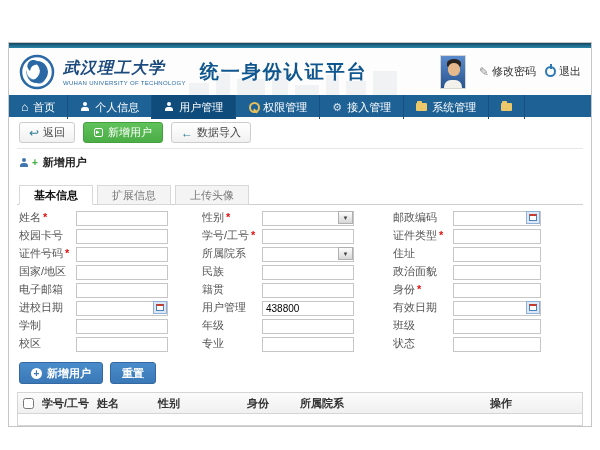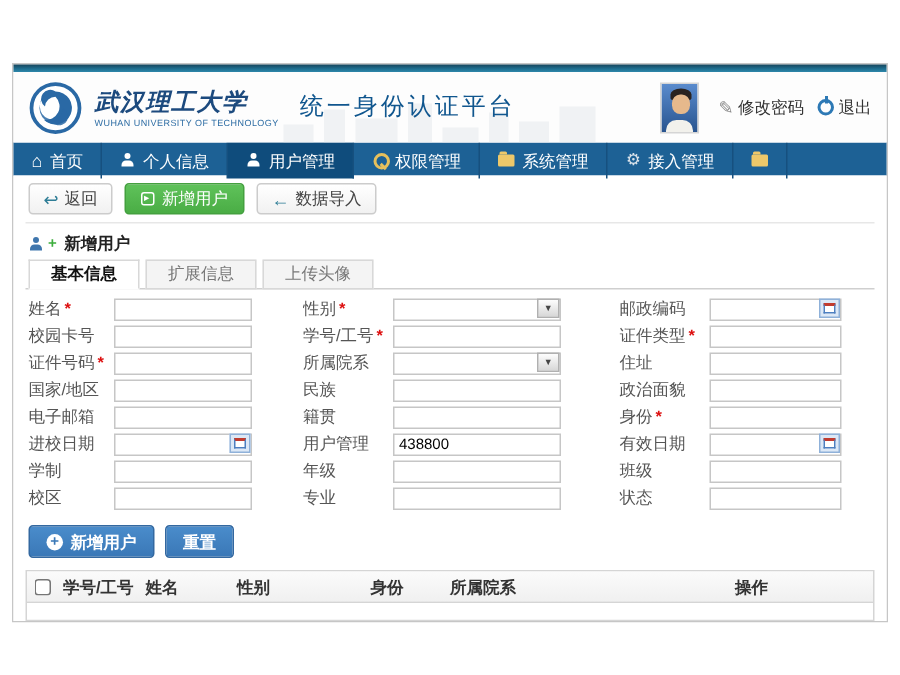--- a/index.html
+++ b/index.html
@@ -11,21 +11,21 @@
   .app{width:584px;margin:42px auto 0;border:1px solid #c6c6c6;background:#fff}
   .top-strip{height:5px;background:linear-gradient(180deg,#16455c 0%,#1e6d8e 55%,#2d87aa 100%)}
   
   .hdr{height:47px;background:#fdfdfd;position:relative;display:flex;align-items:center;padding:0 10px;overflow:hidden}
   .skyline{position:absolute;left:180px;right:100px;bottom:0;height:30px;display:flex;align-items:flex-end;gap:7px;opacity:.55;z-index:0}
   .skyline div{background:#e6eaed}
   .logo{width:36px;height:36px;flex:0 0 36px;z-index:1}
   .uni{margin-left:8px;z-index:1}
   .uni-cn{font-family:"DejaVu Serif",serif;font-weight:bold;font-style:italic;font-size:16px;color:#1c4a7e;letter-spacing:1px;white-space:nowrap}
   .uni-en{font-size:6px;color:#2e6da4;letter-spacing:.3px;margin-top:1px}
-  .platform{font-size:16px;font-weight:normal;color:var(--title-blue);margin-left:14px;letter-spacing:2px;z-index:1;white-space:nowrap}
+  .platform{font-size:19px;font-weight:bold;color:var(--title-blue);margin-left:14px;letter-spacing:2px;z-index:1;white-space:nowrap}
   .hdr-right{margin-left:auto;display:flex;align-items:center;gap:9px;z-index:2}
   .avatar{width:26px;height:34px;position:relative;background:linear-gradient(#5a8bcd,#28548f);border:1px solid #d5d5d5;overflow:hidden;margin-right:4px}
   .av-hair{position:absolute;top:3px;left:6px;width:14px;height:8px;background:#2a2320;border-radius:50% 50% 20% 20%}
   .av-face{position:absolute;top:7px;left:7px;width:12px;height:13px;background:#e6b98c;border-radius:45%}
   .av-shirt{position:absolute;bottom:0;left:3px;right:3px;height:8px;background:#f2f1ec;border-radius:7px 7px 0 0}
   .hdr-link{display:flex;align-items:center;gap:3px;color:#333;cursor:pointer;text-decoration:none}
   .pencil{color:#8a8a8a;font-size:12px}
   .power-icon{width:11px;height:11px;border:2px solid #2d79b5;border-radius:50%;position:relative;display:inline-block}
   .power-icon::after{content:'';position:absolute;top:-4px;left:2.5px;width:2px;height:5px;background:#2d79b5}
   
@@ -48,31 +48,31 @@
   .content{padding:0 8px 0 8px;background:#fff}
   .toolbar{display:flex;gap:8px;padding:5px 2px;border-bottom:1px solid #e7e7e7}
   .btn-light{display:inline-flex;align-items:center;gap:4px;background:linear-gradient(#fff,#f1f1f1);border:1px solid #ccc;border-radius:3px;height:21px;padding:0 9px;font-size:11px;color:#444;cursor:pointer}
   .tb-ico{color:#2e7d96;font-size:12px;line-height:1}
   .btn-green{display:inline-flex;align-items:center;gap:5px;background:linear-gradient(#5fc25a,#4aad45);border:1px solid #44a03f;border-radius:3px;height:21px;padding:0 10px;font-size:11px;color:#fff;cursor:pointer}
   .i-new{width:9px;height:9px;border:1px solid #fff;border-radius:2px;position:relative;display:inline-block}
   .i-new::after{content:'▸';color:#fff;font-size:7px;position:absolute;left:1px;top:-1px}
   .section-head{display:flex;align-items:center;gap:5px;padding:6px 2px 3px;font-weight:bold;color:#222}
   .sec-person{color:#3f76ad}
   .sec-plus{color:#3dae3d;font-weight:bold;font-size:10px;margin-left:-2px}
-  .tabs{display:flex;border-bottom:1px solid #cfcfcf;padding-left:2px;margin-top:0}
+  .tabs{display:flex;border-bottom:1px solid #cfcfcf;padding-left:2px;margin-top:12px}
   .tab{height:20px;line-height:19px;padding:0 14px;border:1px solid #d8d8d8;background:#f4f4f4;color:#777;margin-right:4px;margin-bottom:-1px;cursor:pointer;white-space:nowrap}
   .tab.active{background:#fff;border-bottom-color:#fff;color:#111;font-weight:bold}
   
   .form{padding:5px 0 3px 2px}
   .frow{display:flex;align-items:flex-start;height:18px}
   .flabel{color:#555;white-space:nowrap;overflow:hidden}
   .flabel .req{color:var(--req-red);margin-left:2px;font-weight:bold}
   .l1{width:57px}.l2{width:60px}.l3{width:60px}
   .f-field{position:relative;display:inline-flex;align-items:center;height:16px}
-  .w1{width:92px;margin-right:34px}.w2{width:112px;margin-right:39px}.w3{width:88px}
+  .w1{width:92px;margin-right:34px}.w2{width:92px;margin-right:39px}.w3{width:88px}
   .f-input{width:100%;height:15px;border:1px solid #c6c6c6;font-size:10px;padding:0 3px;background:#fff;font-family:inherit}
   .sel-btn{position:absolute;right:1px;top:1px;width:15px;height:13px;background:linear-gradient(#fdfdfd,#d7d7d7);border:1px solid #b0b0b0;display:flex;align-items:center;justify-content:center;font-size:6px;color:#444;cursor:pointer}
   .cal-btn{position:absolute;right:1px;top:1px;width:14px;height:13px;background:#dce8f6;border:1px solid #8fb1d9;display:flex;align-items:center;justify-content:center;cursor:pointer;padding:0}
   .cal-glyph{width:8px;height:7px;background:#fff;border:1px solid #4d7fc0;border-top:2px solid #c23b2e}
   .form-actions{display:flex;gap:7px;padding:5px 2px 8px}
   .btn-blue{display:inline-flex;align-items:center;gap:5px;background:linear-gradient(#4a8ccb,#3a78b7);border:1px solid #3368a0;color:#fff;height:22px;padding:0 11px;border-radius:3px;font-size:11px;font-weight:bold;cursor:pointer}
   .plus-circle{width:11px;height:11px;border-radius:50%;background:#fff;color:#3a78b7;font-size:10px;line-height:11px;text-align:center;font-weight:bold}
   
   .gridtable{border:1px solid #d5d5d5;margin-bottom:0}
   .thead{display:flex;background:linear-gradient(#fbfbfb,#f0f0f0);border-bottom:1px solid #d5d5d5;height:21px;align-items:center;font-weight:bold;color:#333}
@@ -138,26 +138,26 @@
       </a>
       <a class="nav-item active">
         <span class="i-person"></span>
         <span>用户管理</span>
       </a>
       <a class="nav-item">
         <span class="i-key"></span>
         <span>权限管理</span>
       </a>
       <a class="nav-item">
+        <span class="glyph i-gear"></span>
+        <span>接入管理</span>
+      </a>
+      <a class="nav-item">
         <span class="i-folder"></span>
         <span>系统管理</span>
-      </a>
-      <a class="nav-item">
-        <span class="glyph i-gear"></span>
-        <span>接入管理</span>
       </a>
       <a class="nav-item">
         <span class="i-folder"></span>
       </a>
     </nav>
 
   <div class="content">
     <div class="toolbar">
       <button class="btn-light">
         <span class="tb-ico">↩</span>

